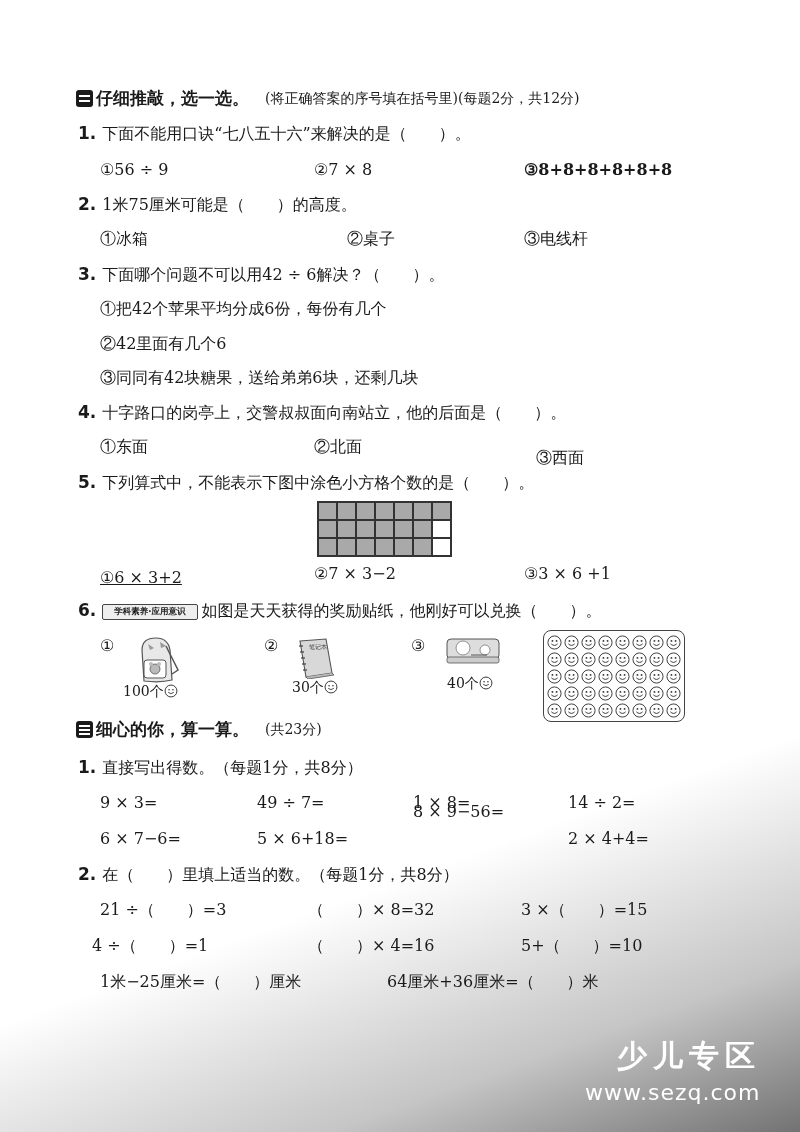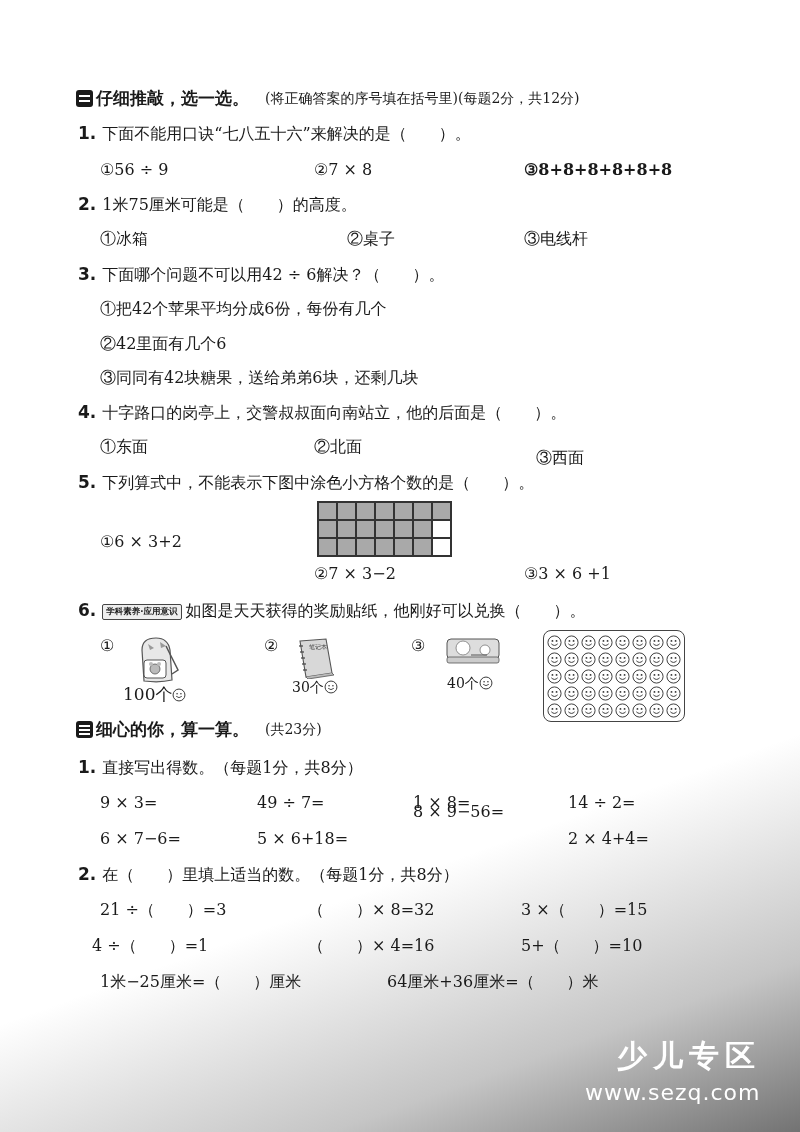--- a/index.html
+++ b/index.html
@@ -41,21 +41,21 @@
   .opt { font-size: 16px; }
   .grid {
     position: absolute; left: 317px; top: 501px;
     display: grid; grid-template-columns: repeat(7, 19px); grid-template-rows: repeat(3, 18px);
     border: 1.5px solid #333;
   }
   .cell { border: 0.75px solid #333; box-sizing: border-box; background: #a9a9a9; }
   .cell.empty { background: #fff; }
   .badge {
     font-family: "DejaVu Sans", sans-serif; font-size: 8.5px; font-weight: bold;
-    border: 1px solid #444; border-radius: 2px; padding: 1px 3px; margin-right: 4px;
+    border: 1px solid #444; border-radius: 2px; padding: 1px 11px; margin-right: 4px;
     background: #eee; position: relative; top: -2px;
   }
   .sticker-board {
     position: absolute; left: 543px; top: 630px; width: 142px; height: 92px;
     border: 1.3px solid #444; border-radius: 8px; box-sizing: border-box;
     display: grid; grid-template-columns: repeat(8, 1fr); grid-template-rows: repeat(5, 1fr);
     padding: 3px 3px; gap: 1px;
   }
   .smile { display: flex; align-items: center; justify-content: center; }
   .smile svg { width: 15px; height: 15px; }
@@ -134,42 +134,42 @@
     <div class="cell"></div>
     <div class="cell empty"></div>
   <div class="cell"></div>
     <div class="cell"></div>
     <div class="cell"></div>
     <div class="cell"></div>
     <div class="cell"></div>
     <div class="cell"></div>
     <div class="cell empty"></div>
 </div>
-<div class="abs opt" style="left:100px; top:532px;">①6 × 3+2</div>
+<div class="abs opt" style="left:100px; top:568px;text-decoration:underline;">①6 × 3+2</div>
 <div class="abs opt" style="left:314px; top:564px;">②7 × 3−2</div>
 <div class="abs opt" style="left:524px; top:564px;">③3 × 6 +1</div>
 
 <div class="abs q" style="left:78px; top:600px;">
   <span class="qnum">6.</span>
   <span class="badge">学科素养·应用意识</span>
   <span>如图是天天获得的奖励贴纸，他刚好可以兑换（　　）。</span>
 </div>
 
 <div class="abs opt" style="left:100px; top:636px;">①</div>
 <svg class="prize-img" style="left:130px; top:636px;" width="56" height="48" viewBox="0 0 56 48">
   <path d="M12 14 Q12 2 26 2 Q38 2 40 14 L42 44 Q30 47 14 45 Z" fill="#e8e8e8" stroke="#555" stroke-width="1.2"></path>
   <path d="M36 10 L48 34 L42 38" fill="none" stroke="#555" stroke-width="1.5"></path>
   <rect x="14" y="24" width="22" height="18" rx="3" fill="#fff" stroke="#555" stroke-width="1"></rect>
   <circle cx="25" cy="33" r="5" fill="#bbb" stroke="#555" stroke-width="0.8"></circle>
   <circle cx="21" cy="28" r="2" fill="#bbb"></circle>
     <circle cx="29" cy="28" r="2" fill="#bbb"></circle>
   <path d="M18 8 L24 12 L20 14 Z" fill="#999"></path>
     <path d="M30 6 L36 10 L31 12 Z" fill="#999"></path>
 </svg>
-<div class="abs opt" style="left:123px; top:683px; font-size:17px;">
+<div class="abs opt" style="left:123px; top:683px; font-size:14px;">
   <span>100个</span><svg class="small-smile" viewBox="0 0 16 16">
       <circle cx="8" cy="8" r="6.8" fill="none" stroke="#333" stroke-width="1.1"></circle>
       <circle cx="5.8" cy="6.5" r="0.9" fill="#333"></circle>
       <circle cx="10.2" cy="6.5" r="0.9" fill="#333"></circle>
       <path d="M4.8 9.5 Q8 12.5 11.2 9.5" fill="none" stroke="#333" stroke-width="1"></path>
     </svg>
 </div>
 
 <div class="abs opt" style="left:264px; top:636px;">②</div>
 <svg class="prize-img" style="left:296px; top:637px;" width="40" height="42" viewBox="0 0 40 42">

